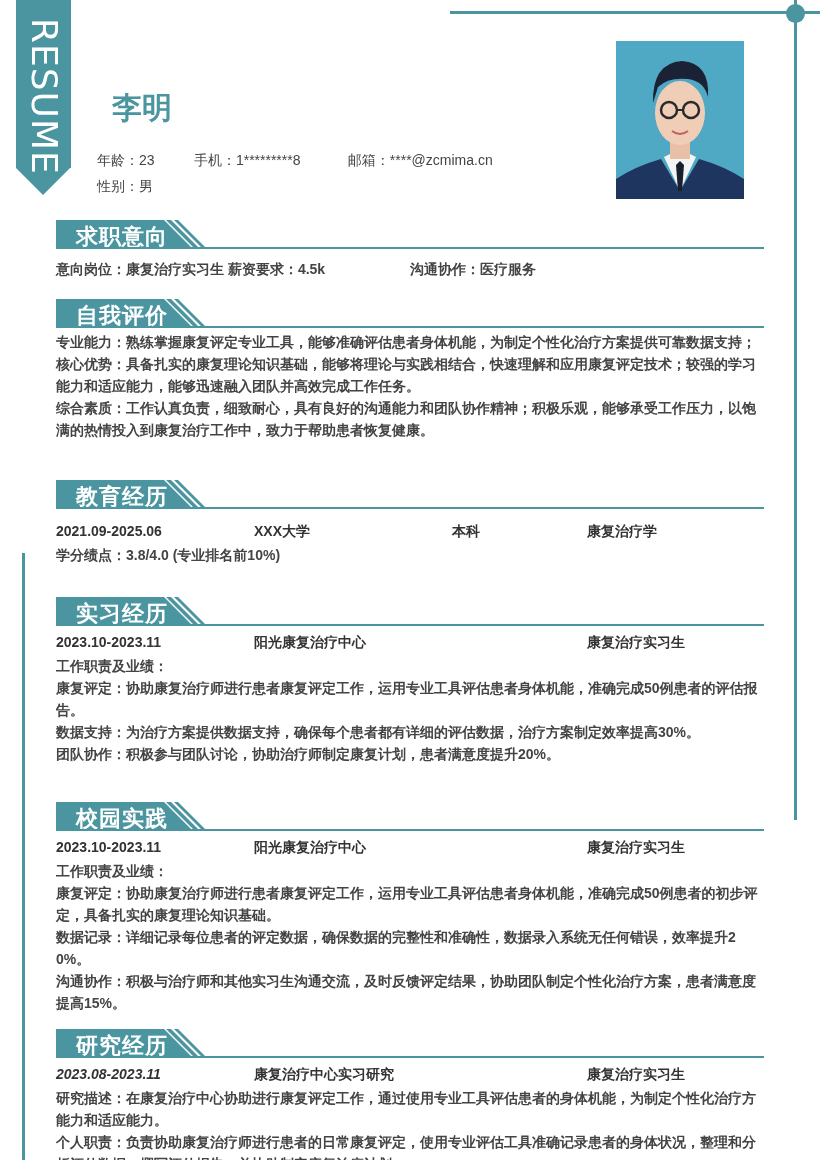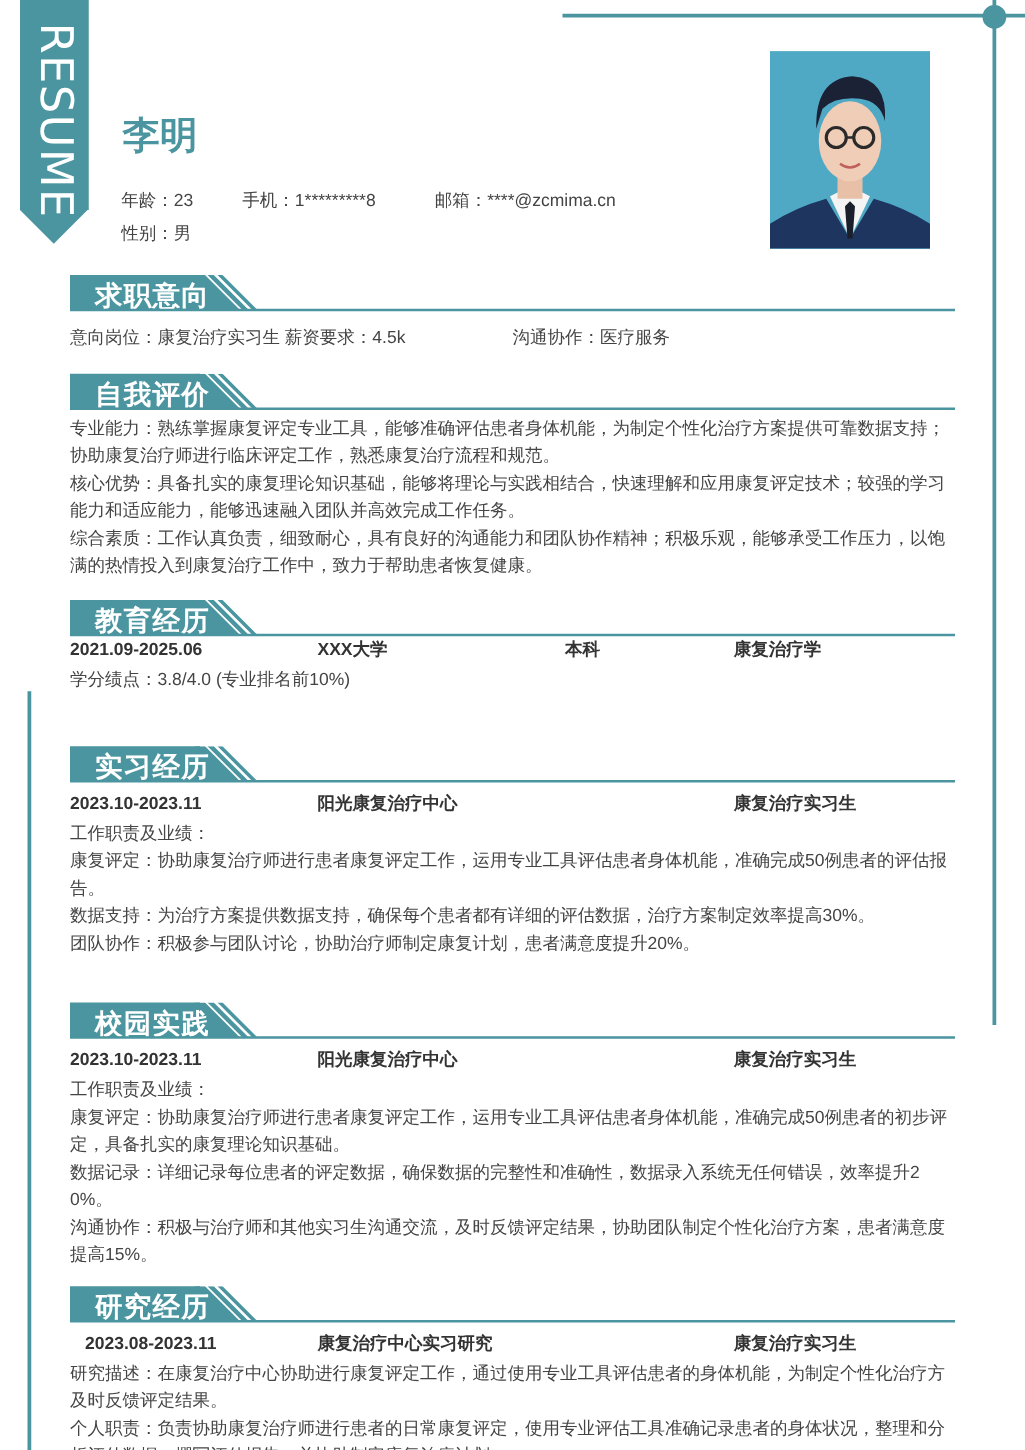--- a/index.html
+++ b/index.html
@@ -14,34 +14,34 @@
   .deco-dot { position:absolute; left:786px; top:4px; width:19px; height:19px; border-radius:50%; background:#4a959f; }
   .deco-left-line { position:absolute; left:22px; top:553px; width:3px; height:607px; background:#4a959f; }
 
   .ribbon { position:absolute; left:16px; top:0; width:55px; height:195px; }
   .ribbon .body { position:absolute; left:0; top:0; width:55px; height:168px; background:#4a959f; }
   .ribbon .tip { position:absolute; left:0; top:168px; width:0; height:0;
     border-left:27.5px solid transparent; border-right:27.5px solid transparent; border-top:27px solid #4a959f; }
   .ribbon .text { position:absolute; left:8px; top:18px; width:40px; height:140px;
     writing-mode:vertical-rl; color:#fff; font-size:36px; letter-spacing:1px; line-height:40px; font-family:"DejaVu Sans",sans-serif; }
 
-  .name { position:absolute; left:98px; top:88px; font-size:30px; font-weight:bold; color:#4a959f; }
+  .name { position:absolute; left:112px; top:88px; font-size:30px; font-weight:bold; color:#4a959f; }
   .info-row { position:absolute; left:97px; font-size:14px; color:#444; }
   .info-row span { margin-right:0; }
   .info-item { display:inline-block; }
   .photo { position:absolute; left:616px; top:41px; width:128px; height:158px; background:#4aa5c0; overflow:hidden; }
 
   .section { position:absolute; left:56px; width:708px; }
   .sec-head { position:relative; height:28px; }
   .sec-head .bar { position:absolute; left:0; top:0; width:104px; height:28px; background:#4a959f; }
   .sec-head .title { position:absolute; left:20px; top:2px; font-size:22px; font-weight:bold; color:#fff; letter-spacing:1px; }
   .sec-head svg { position:absolute; left:100px; top:0; }
   .sec-head .rule { position:absolute; left:0; right:0; top:27px; height:1.5px; background:#4a959f; }
 
-  .line { font-size:14px; line-height:22px; color:#444; }
+  .line { font-size:14px; line-height:22px; color:#444;font-weight:bold; }
   .row-head { position:relative; height:24px; font-size:14px; font-weight:bold; color:#333; }
   .row-head span { position:absolute; top:3px; }
 </style>
 </head>
 <body>
 
 <div class="deco-top-line"></div>
 <div class="deco-right-line"></div>
 <div class="deco-dot"></div>
 <div class="deco-left-line"></div>
@@ -102,40 +102,39 @@
     <svg width="52" height="28">
       <polygon points="0,0 8,0 36,28 0,28" fill="#4a959f"></polygon>
       <polygon points="10,0 15,0 43,28 38,28" fill="#4a959f"></polygon>
       <polygon points="18,0 22,0 50,28 46,28" fill="#4a959f"></polygon>
     </svg>
     <div class="title">自我评价</div>
     <div class="rule"></div>
   </div>
   <div style="margin-top:4px;">
     <div class="line">专业能力：熟练掌握康复评定专业工具，能够准确评估患者身体机能，为制定个性化治疗方案提供可靠数据支持；</div>
-    <div class="line">协助康复治疗师进行临床评定工作，熟悉康复治疗流程和规范。</div>
     <div class="line">核心优势：具备扎实的康复理论知识基础，能够将理论与实践相结合，快速理解和应用康复评定技术；较强的学习</div>
     <div class="line">能力和适应能力，能够迅速融入团队并高效完成工作任务。</div>
     <div class="line">综合素质：工作认真负责，细致耐心，具有良好的沟通能力和团队协作精神；积极乐观，能够承受工作压力，以饱</div>
     <div class="line">满的热情投入到康复治疗工作中，致力于帮助患者恢复健康。</div>
   </div>
 </div>
 
 <div class="section" style="top:480px;">
   <div class="sec-head">
     <div class="bar"></div>
     <svg width="52" height="28">
       <polygon points="0,0 8,0 36,28 0,28" fill="#4a959f"></polygon>
       <polygon points="10,0 15,0 43,28 38,28" fill="#4a959f"></polygon>
       <polygon points="18,0 22,0 50,28 46,28" fill="#4a959f"></polygon>
     </svg>
     <div class="title">教育经历</div>
     <div class="rule"></div>
   </div>
-  <div class="row-head" style="margin-top:0;">
+  <div class="row-head" style="margin-top:12px;">
     <span style="left:0;">2021.09-2025.06</span>
     <span style="left:198px;">XXX大学</span>
     <span style="left:396px;">本科</span>
     <span style="left:531px;">康复治疗学</span>
   </div>
   <div class="line">学分绩点：3.8/4.0 (专业排名前10%)</div>
 </div>
 
 <div class="section" style="top:597px;">
   <div class="sec-head">
@@ -190,21 +189,21 @@
     <div class="bar"></div>
     <svg width="52" height="28">
       <polygon points="0,0 8,0 36,28 0,28" fill="#4a959f"></polygon>
       <polygon points="10,0 15,0 43,28 38,28" fill="#4a959f"></polygon>
       <polygon points="18,0 22,0 50,28 46,28" fill="#4a959f"></polygon>
     </svg>
     <div class="title">研究经历</div>
     <div class="rule"></div>
   </div>
   <div class="row-head" style="margin-top:6px;">
-    <span style="left:12px;">2023.08-2023.11</span>
+    <span style="left:0;font-style:italic;">2023.08-2023.11</span>
     <span style="left:198px;">康复治疗中心实习研究</span>
     <span style="left:531px;">康复治疗实习生</span>
   </div>
   <div class="line">研究描述：在康复治疗中心协助进行康复评定工作，通过使用专业工具评估患者的身体机能，为制定个性化治疗方</div>
-  <div class="line">及时反馈评定结果。</div>
+  <div class="line">能力和适应能力。</div>
   <div class="line">个人职责：负责协助康复治疗师进行患者的日常康复评定，使用专业评估工具准确记录患者的身体状况，整理和分</div>
   <div class="line">析评估数据，撰写评估报告，并协助制定康复治疗计划。</div>
 </div>
 
 </body></html>

